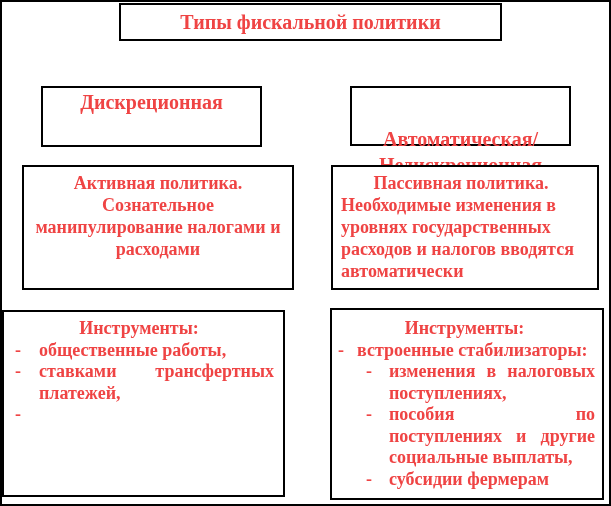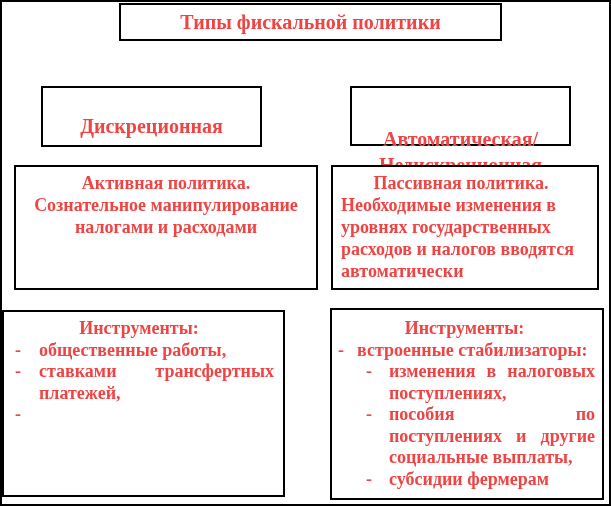--- a/index.html
+++ b/index.html
@@ -22,25 +22,25 @@
   .bx {
     position: absolute;
     box-sizing: border-box;
     background: #ffffff;
     border: 2px solid #000000;
   }
   
   .bx-title  { left: 117px; top: 1px;   width: 383px; height: 38px;
                text-align: center; font-size: 20px; line-height: 34px; }
   .bx-r2l    { left: 39px;  top: 84px;  width: 221px; height: 61px;
-               text-align: center; font-size: 20px; line-height: 26px; padding-top: 25px; }
+               text-align: center; font-size: 20px; line-height: 26px; padding-top: 1px; }
   .bx-r2r    { left: 348px; top: 84px;  width: 221px; height: 60px;
                text-align: center; font-size: 20px; line-height: 26px; padding-top: 12px;
                white-space: pre-line; }
-  .bx-r3l    { left: 12px;  top: 163px; width: 304px; height: 125px;
+  .bx-r3l    { left: 20px;  top: 163px; width: 272px; height: 125px;
                font-size: 18px; line-height: 22px; padding: 5px 3px 12px 3px; text-align: center; }
   .bx-r3r    { left: 329px; top: 163px; width: 268px; height: 125px;
                font-size: 18px; line-height: 22px; padding: 5px 16px 0 8px; text-align: left; }
   .bx-r4l    { left: 0px;   top: 308px; width: 283px; height: 187px;
                font-size: 18px; line-height: 21.5px; padding: 6px 9px 0 0; }
   .bx-r4r    { left: 328px; top: 306px; width: 274px; height: 192px;
                font-size: 18px; line-height: 21.5px; padding: 8px 5px 0 0; }
 
   .box-heading { text-align: center; }
   .policy-body { text-align: inherit; }

